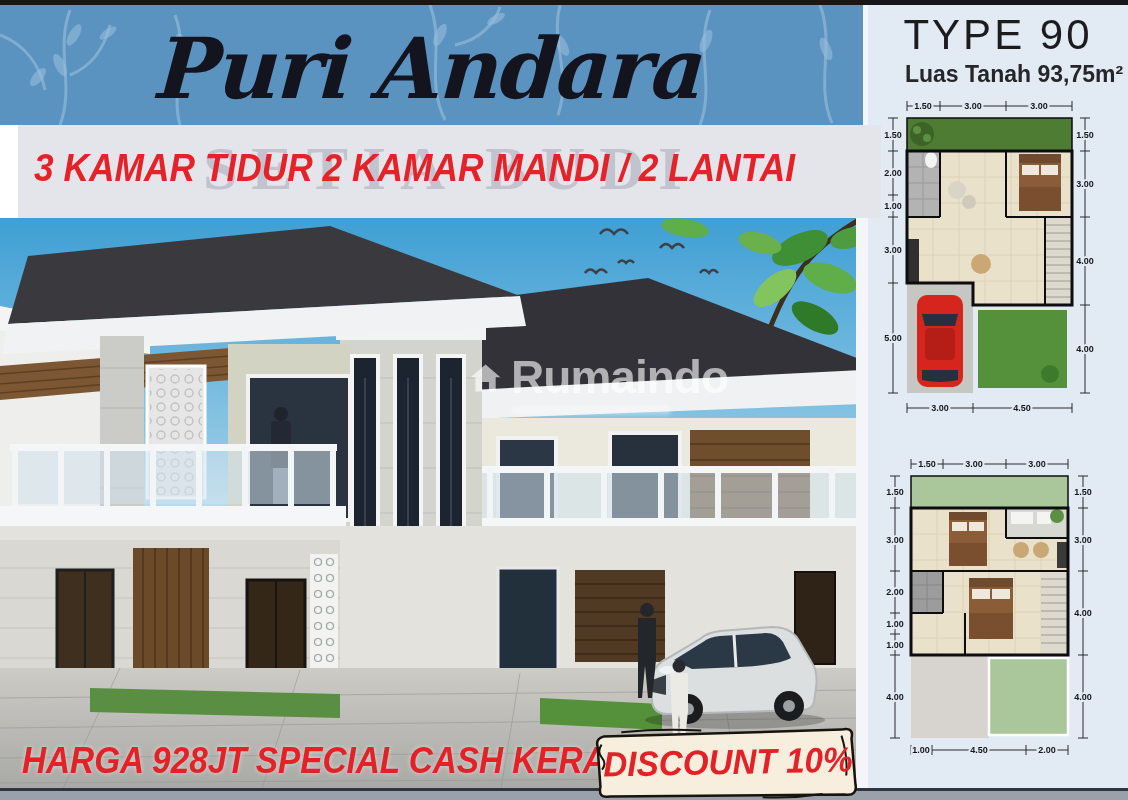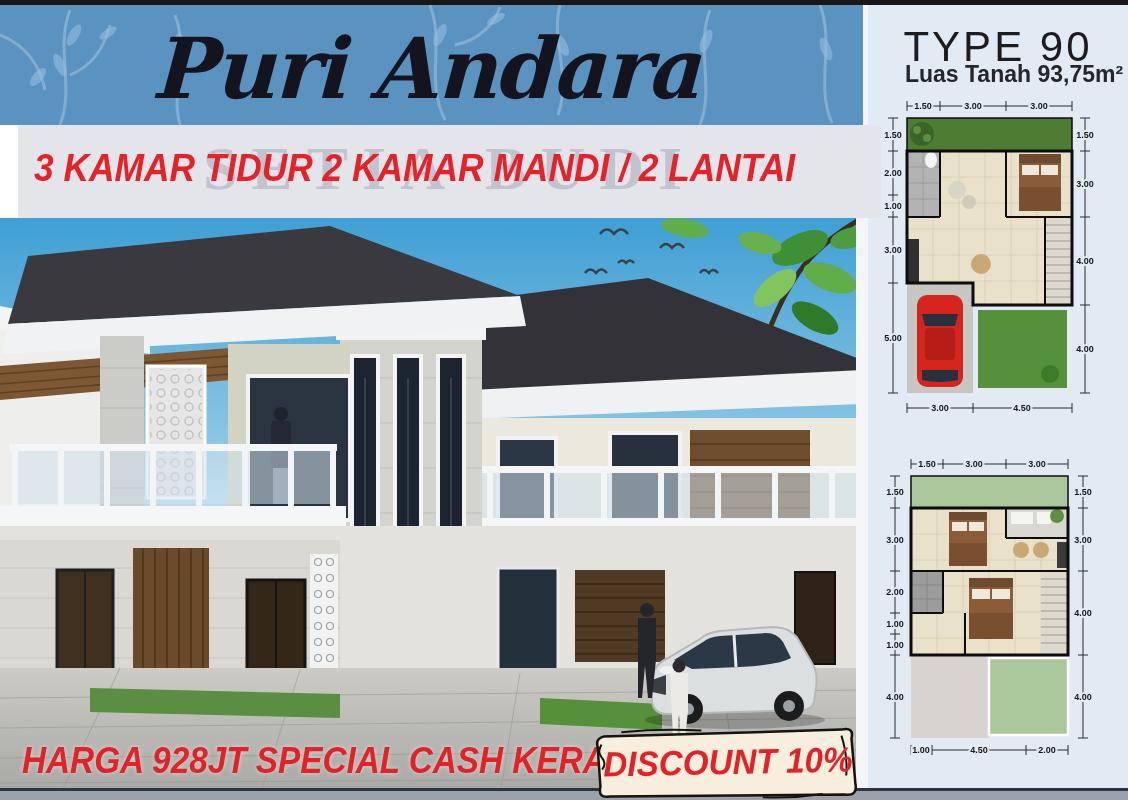--- a/index.html
+++ b/index.html
@@ -39,21 +39,21 @@
   .discount-box svg{position:absolute;left:0;top:0;}
   .discount-text{position:absolute;left:0;top:0;width:272px;height:72px;display:flex;align-items:center;justify-content:center;
       font-weight:bold;font-style:italic;font-size:35px;color:#e32126;transform:scaleX(0.95);white-space:nowrap;}
   .bottom-strip{position:absolute;left:0;top:788px;width:1128px;height:12px;z-index:4;
       background:linear-gradient(#2e3440 0 3px,#9aa1ab 3px 100%);}
 
   
   .gap-divider{position:absolute;left:856px;top:5px;width:12px;height:795px;background:#f3f5f8;z-index:2;}
   .plan-panel{position:absolute;left:868px;top:5px;width:260px;height:795px;background:#e2eaf3;z-index:2;}
   .type-title{position:absolute;left:0;top:6px;width:260px;text-align:center;
-      font-size:42px;font-weight:500;letter-spacing:3px;color:#1c1c1f;margin-top:12px;}
+      font-size:42px;font-weight:500;letter-spacing:3px;color:#1c1c1f;}
   .land-area{position:absolute;left:16px;top:56px;width:260px;text-align:center;
       font-size:23px;font-weight:bold;color:#26262a;}
   .plan{position:absolute;}
   .dim{font:bold 9px "Liberation Sans",sans-serif;fill:#15171c;paint-order:stroke;stroke:#e2eaf3;stroke-width:4px;}
   .dimline{stroke:#2a2a2e;stroke-width:1;}
   .wall{stroke:#0d0d0f;stroke-width:3;fill:none;}
   .wall-thin{stroke:#0d0d0f;stroke-width:2;fill:none;}
 </style>
 </head>
 <body>
@@ -317,20 +317,29 @@
       <ellipse cx="800" cy="30" rx="30" ry="14" fill="#3f8f35" transform="rotate(-25 800 30)"></ellipse>
       <ellipse cx="830" cy="60" rx="28" ry="13" fill="#5fae49" transform="rotate(20 830 60)"></ellipse>
       <ellipse cx="775" cy="70" rx="26" ry="12" fill="#82c55e" transform="rotate(-40 775 70)"></ellipse>
       <ellipse cx="815" cy="100" rx="26" ry="12" fill="#2f7a28" transform="rotate(30 815 100)"></ellipse>
       <ellipse cx="760" cy="25" rx="22" ry="10" fill="#6ab04c" transform="rotate(15 760 25)"></ellipse>
       <ellipse cx="850" cy="20" rx="20" ry="10" fill="#4f9b3f" transform="rotate(-15 850 20)"></ellipse>
       <ellipse cx="685" cy="10" rx="24" ry="9" fill="#5fae49" transform="rotate(10 685 10)"></ellipse>
     </g>
   </svg>
 
+  <div class="watermark">
+    <svg width="52" height="52" viewBox="0 0 52 52">
+      <path d="M26 6 L48 25 H41 V46 H11 V25 H4 Z M21 46 V32 H31 V46 Z" fill="rgba(255,255,255,0.62)" fill-rule="evenodd"></path>
+    </svg>
+    <div>
+      <div class="wm-text">Rumaindo</div>
+      <div class="wm-sub"></div>
+    </div>
+  </div>
 
   <div class="price-text">HARGA 928JT SPECIAL CASH KERAS</div>
 
   <div class="discount-box">
     <svg width="272" height="76" viewBox="0 0 272 76">
       <path d="M12 8 Q4 10 6 18 L8 58 Q5 70 17 68 L252 71 Q265 73 263 61 L260 15 Q263 3 250 6 Z" fill="#f8eedd" stroke="#17130d" stroke-width="2.5"></path>
       <path d="M10 16 q-5 7 0 13 q5 6 0 12" fill="none" stroke="#17130d" stroke-width="2"></path>
       <path d="M30 4 q40 -3 80 0 M170 72 q30 2 60 -2 M250 12 q6 20 4 40" fill="none" stroke="#17130d" stroke-width="2"></path>
     </svg>
     <div class="discount-text">DISCOUNT 10%</div>

